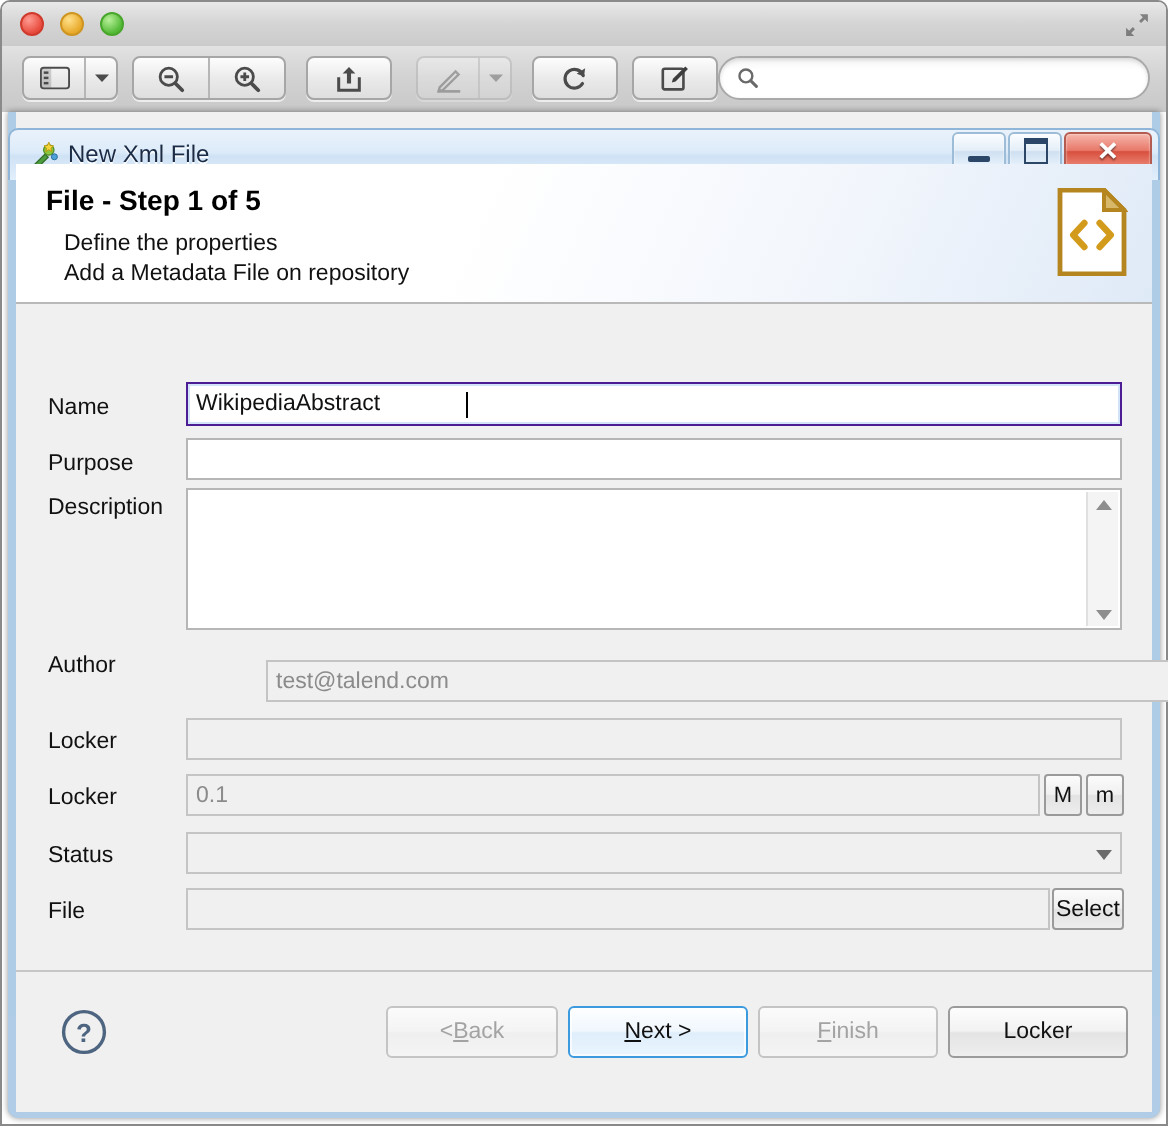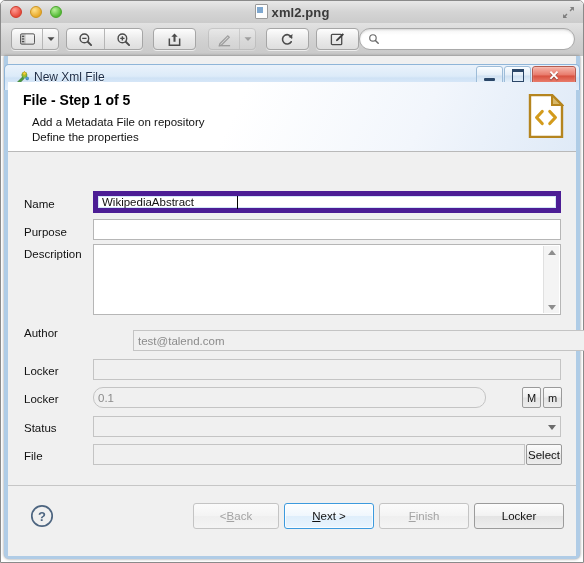--- a/index.html
+++ b/index.html
@@ -161,21 +161,21 @@
   .fld{
     position:absolute;box-sizing:border-box;
     border:1px solid #b6b6b6;
     background:#ffffff;
     font-size:11.5px;color:#111111;
     padding:0 4px;
     display:flex;align-items:center;
     font-family:"Liberation Sans", sans-serif;
   }
   .fld.readonly{background:#f0f0f0;color:#8b8b8b;border:1px solid #c4c4c4;}
-  .fld.focused{border:5px solid #4c1d95;box-shadow:0 0 0 1px rgba(126,180,234,.35) inset;gap:42px;}
+  .fld.focused{border:1px solid #4c1d95;box-shadow:0 0 0 1px rgba(126,180,234,.35) inset;gap:42px;}
   .caret{
     display:inline-block;width:1px;height:13px;background:#000;
     margin-left:1px;
   }
   .txtarea{
     position:absolute;box-sizing:border-box;
     border:1px solid #b6b6b6;background:#ffffff;
   }
   .vsb{
     position:absolute;right:1px;top:1px;width:15px;bottom:1px;
@@ -236,23 +236,20 @@
 <div id="root">
 
   <div class="mac-window">
 
     <div class="mac-titlebar">
       <div class="traffic">
         <div class="tl tl-red"></div>
         <div class="tl tl-yellow"></div>
         <div class="tl tl-green"></div>
       </div>
-      <div class="mac-title">
-        <span class="docicon"></span><span>xml2.png</span>
-      </div>
       <div class="mac-fullscreen">
         <svg viewBox="0 0 16 16" width="15" height="15">
           <path d="M9.5 2.2h4.3v4.3l-1.6-1.6-2.0 2.0-1.1-1.1 2.0-2.0z" fill="#4a4a4a"></path>
           <path d="M6.5 13.8H2.2V9.5l1.6 1.6 2.0-2.0 1.1 1.1-2.0 2.0z" fill="#4a4a4a"></path>
         </svg>
       </div>
     </div>
 
     <div class="mac-toolbar">
 
@@ -362,22 +359,22 @@
           <span class="gl">✕</span>
         </div>
       </div>
     </div>
 
     <div class="win-body">
 
       <div class="dlg-header">
         <div class="dlg-h1">File - Step 1 of 5</div>
         <div class="dlg-sub">
+          <div>Define the properties</div>
           <div>Add a Metadata File on repository</div>
-          <div>Define the properties</div>
         </div>
         <div class="dlg-icon">
           <svg viewBox="0 0 36 44" width="36" height="44">
             <path d="M2 1h22l10 10v32H2z" fill="#ffffff" stroke="#b5851f" stroke-width="2.4"></path>
             <path d="M24 1l10 10H24z" fill="#d7b86a" stroke="#b5851f" stroke-width="2"></path>
             <path d="M14.2 17.5L8.6 23.5l5.6 6" fill="none" stroke="#d39b1c" stroke-width="3.2" stroke-linecap="round" stroke-linejoin="round"></path>
             <path d="M21.8 17.5l5.6 6-5.6 6" fill="none" stroke="#d39b1c" stroke-width="3.2" stroke-linecap="round" stroke-linejoin="round"></path>
           </svg>
         </div>
       </div>
@@ -411,21 +408,21 @@
         <div class="fld readonly" style="left:85px;top:178px;width:468px;height:21px;margin-left:40px;">
           <span>test@talend.com</span>
         </div>
 
         <div class="lbl" style="top:213px;">Locker</div>
         <div class="fld readonly" style="left:85px;top:207px;width:468px;height:21px;">
           <span></span>
         </div>
 
         <div class="lbl" style="top:241px;">Locker</div>
-        <div class="fld readonly" style="left:85px;top:235px;width:393px;height:21px;border-radius:10px;">
+        <div class="fld readonly" style="left:85px;top:235px;width:427px;height:21px;">
           <span>0.1</span>
         </div>
         <div class="minibtn" style="left:514px;top:235px;">M</div>
         <div class="minibtn" style="left:535px;top:235px;">m</div>
 
         <div class="lbl" style="top:270px;">Status</div>
         <div class="fld readonly" style="left:85px;top:264px;width:468px;height:21px;position:absolute;">
           <span></span>
           <span class="combo-arrow"></span>
         </div>

